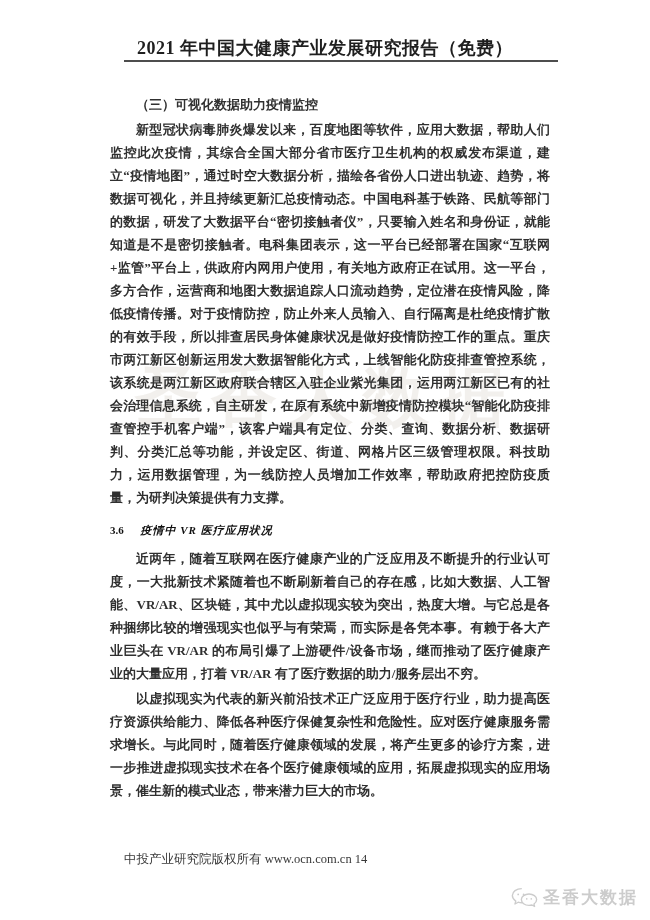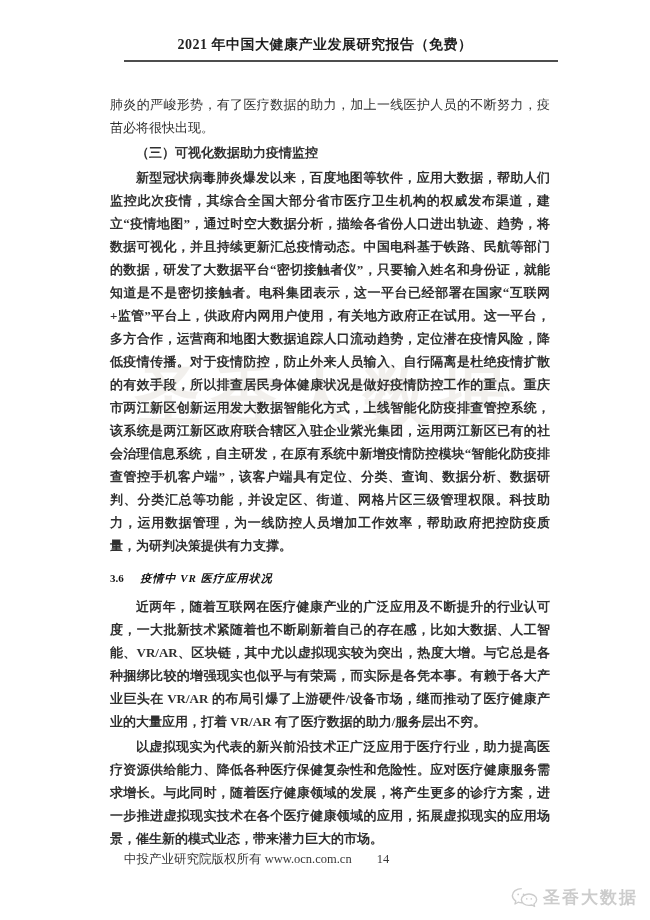--- a/index.html
+++ b/index.html
@@ -16,21 +16,21 @@
     font-family: "Liberation Serif", "DejaVu Serif", serif;
     color: #2e2e2e;
   }
   
   .header-title {
     position: absolute;
     top: 36px;
     left: 0;
     width: 100%;
     text-align: center;
-    font-size: 14px;
+    font-size: 18px;
     font-weight: bold;
     color: #1f1f1f;
     letter-spacing: 0.5px;
   }
   .header-rule {
     position: absolute;
     top: 60px;
     left: 124px;
     width: 434px;
     height: 2px;
@@ -72,21 +72,21 @@
   
   .footer {
     position: absolute;
     top: 851px;
     left: 124px;
     font-size: 12.5px;
     color: #383838;
     white-space: nowrap;
   }
   .footer .f-site { }
-  .footer .f-page { margin-left: 22px; }
+  .footer .f-page { }
   
   .center-watermark {
     position: absolute;
     top: 352px;
     left: 50%;
     transform: translateX(-50%);
     font-size: 66px;
     font-weight: bold;
     letter-spacing: 10px;
     white-space: nowrap;
@@ -113,21 +113,20 @@
 <body>
 
 <div class="page">
 
   <div class="center-watermark">圣香大数据</div>
 
   <div class="header-title">2021 年中国大健康产业发展研究报告（免费）</div>
   <div class="header-rule"></div>
 
   <div class="content">
-    <p>肺炎的严峻形势，有了医疗数据的助力，加上一线医护人员的不断努力，疫苗必将很快出现。</p>
     <p class="indent">（三）可视化数据助力疫情监控</p>
     <p class="indent">新型冠状病毒肺炎爆发以来，百度地图等软件，应用大数据，帮助人们监控此次疫情，其综合全国大部分省市医疗卫生机构的权威发布渠道，建立“疫情地图”，通过时空大数据分析，描绘各省份人口进出轨迹、趋势，将数据可视化，并且持续更新汇总疫情动态。中国电科基于铁路、民航等部门的数据，研发了大数据平台“密切接触者仪”，只要输入姓名和身份证，就能知道是不是密切接触者。电科集团表示，这一平台已经部署在国家“互联网+监管”平台上，供政府内网用户使用，有关地方政府正在试用。这一平台，多方合作，运营商和地图大数据追踪人口流动趋势，定位潜在疫情风险，降低疫情传播。对于疫情防控，防止外来人员输入、自行隔离是杜绝疫情扩散的有效手段，所以排查居民身体健康状况是做好疫情防控工作的重点。重庆市两江新区创新运用发大数据智能化方式，上线智能化防疫排查管控系统，该系统是两江新区政府联合辖区入驻企业紫光集团，运用两江新区已有的社会治理信息系统，自主研发，在原有系统中新增疫情防控模块“智能化防疫排查管控手机客户端”，该客户端具有定位、分类、查询、数据分析、数据研判、分类汇总等功能，并设定区、街道、网格片区三级管理权限。科技助力，运用数据管理，为一线防控人员增加工作效率，帮助政府把控防疫质量，为研判决策提供有力支撑。</p>
 
     <h2 class="section-heading">
       <span class="h-num">3.6</span>
       <span class="h-title">疫情中 VR 医疗应用状况</span>
     </h2>
 
     <p class="indent">近两年，随着互联网在医疗健康产业的广泛应用及不断提升的行业认可度，一大批新技术紧随着也不断刷新着自己的存在感，比如大数据、人工智能、VR/AR、区块链，其中尤以虚拟现实较为突出，热度大增。与它总是各种捆绑比较的增强现实也似乎与有荣焉，而实际是各凭本事。有赖于各大产业巨头在 VR/AR 的布局引爆了上游硬件/设备市场，继而推动了医疗健康产业的大量应用，打着 VR/AR 有了医疗数据的助力/服务层出不穷。</p>
     <p class="indent">以虚拟现实为代表的新兴前沿技术正广泛应用于医疗行业，助力提高医疗资源供给能力、降低各种医疗保健复杂性和危险性。应对医疗健康服务需求增长。与此同时，随着医疗健康领域的发展，将产生更多的诊疗方案，进一步推进虚拟现实技术在各个医疗健康领域的应用，拓展虚拟现实的应用场景，催生新的模式业态，带来潜力巨大的市场。</p>

